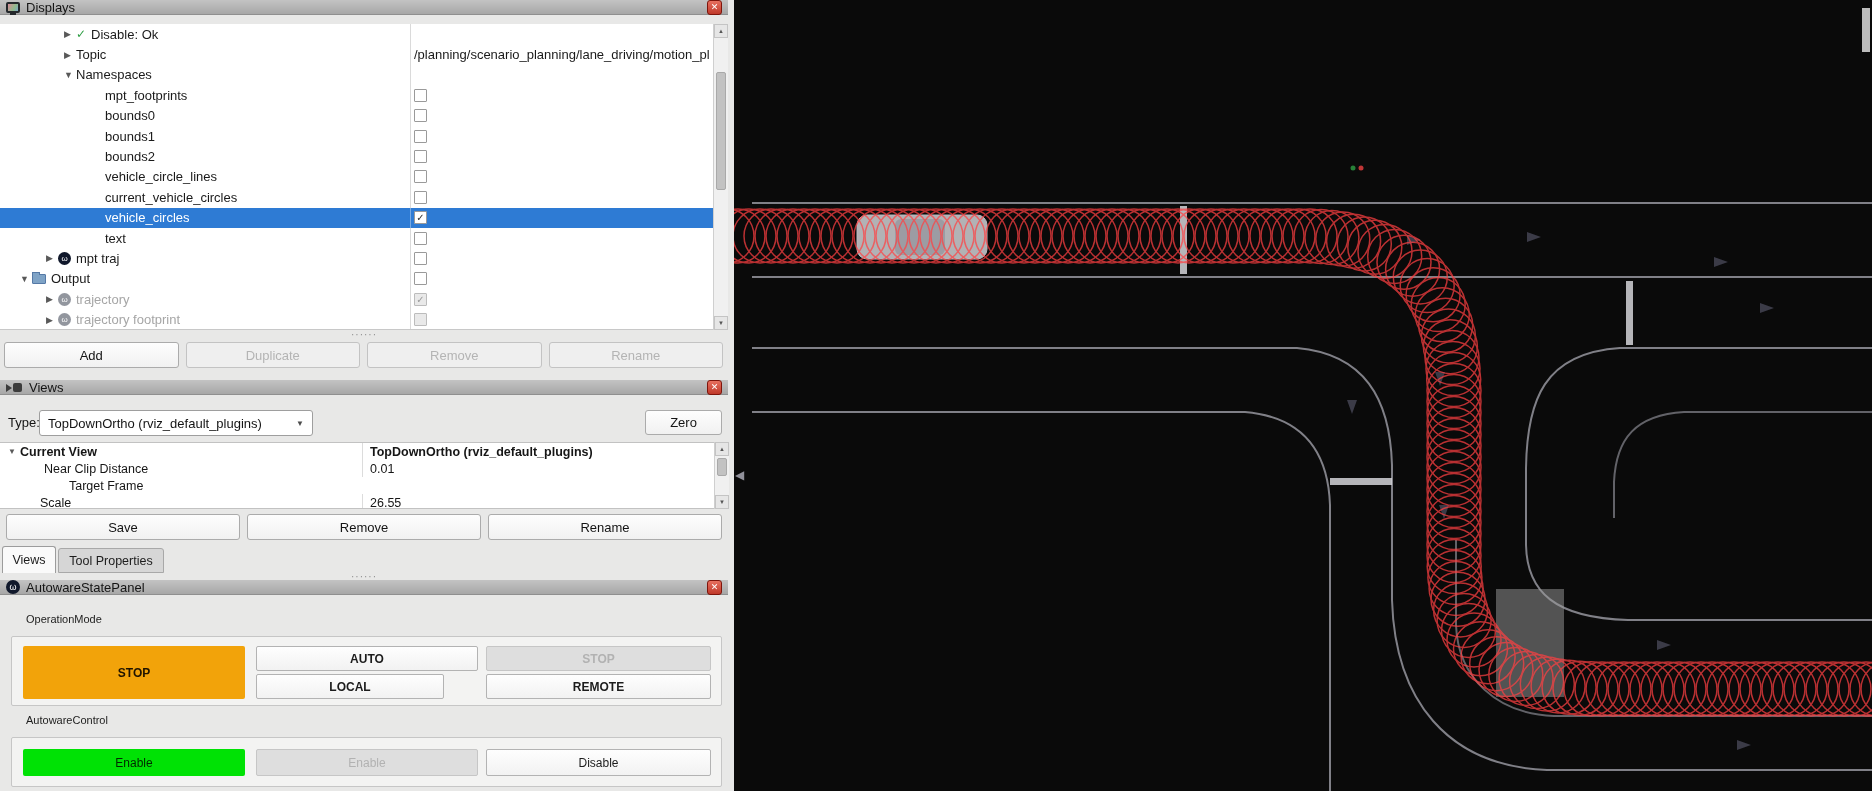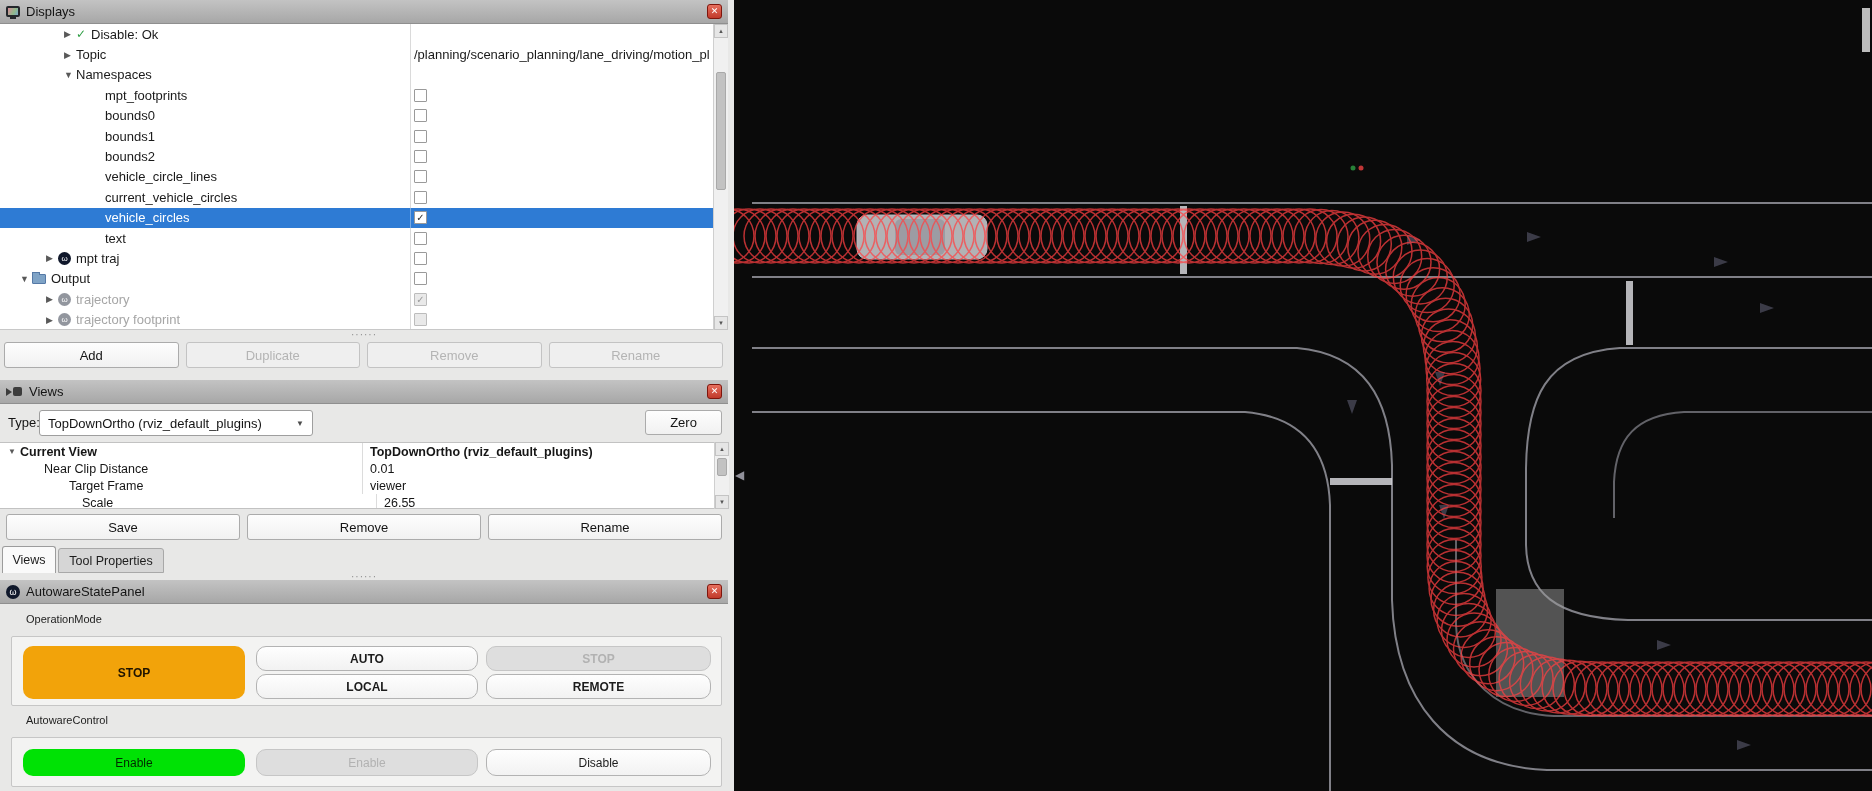--- a/index.html
+++ b/index.html
@@ -8,21 +8,21 @@
     --arrow:#41414f; --bar:#d4d4d8; --bld:#9c9c9c;
     --panelbg:#e8e8e7; --btnborder:#ababab;
   }
   *{box-sizing:border-box; margin:0; padding:0;}
   html,body{width:1872px;height:791px;overflow:hidden;background:#e4e4e4;
     font-family:"Liberation Sans","DejaVu Sans",sans-serif;}
   #screen{position:relative;width:1872px;height:791px;overflow:hidden;background:#111;}
 
   
   .left{position:absolute;left:0;top:0;width:734px;height:791px;background:var(--panelbg);}
-  .titlebar{position:absolute;left:0;width:728px;height:24px;
+  .titlebar{position:absolute;left:0;width:728px;height:15px;
     background:linear-gradient(#c3c3c3,#a7a7a7);border-bottom:1px solid #8f8f8f;
     display:flex;align-items:center;gap:6px;padding:0 6px;font-size:13px;color:#141414;}
   .titlebar .grow{flex:1;}
   .close-btn{width:15px;height:15px;border:1px solid #7e150c;border-radius:3px;
     background:linear-gradient(#e7705f,#c0392a);color:#fff;font-size:9px;font-weight:bold;
     line-height:13px;text-align:center;cursor:pointer;}
   .monitor-icon{width:14px;height:11px;border:2px solid #23272b;border-radius:2px;
     background:linear-gradient(120deg,#d98a9a,#8fb98a 60%,#7aa7c9);position:relative;display:inline-block;}
   .monitor-icon::after{content:"";position:absolute;left:2px;bottom:-4px;width:6px;height:2px;background:#23272b;}
   .views-icon{position:relative;width:17px;height:11px;display:inline-block;}
@@ -88,21 +88,21 @@
 
   .tab{position:absolute;font-size:12.5px;color:#1c1c1c;text-align:center;cursor:pointer;}
   .tab.active{left:2px;top:546px;width:54px;height:27px;line-height:26px;background:#fafafa;
     border:1px solid #9c9c9c;border-bottom:none;border-radius:3px 3px 0 0;}
   .tab.inactive{left:58px;top:548px;width:106px;height:25px;line-height:24px;background:#d6d6d6;
     border:1px solid #a8a8a8;border-radius:3px 3px 0 0;}
 
   
   .section-label{position:absolute;left:26px;font-size:11px;color:#1d1d1d;}
   .groupbox{position:absolute;left:11px;width:711px;background:#f3f3f2;border:1px solid #c6c6c6;border-radius:2px;}
-  .awbtn{position:absolute;border:1px solid #b3b3b3;border-radius:10px;background:linear-gradient(#fefefe,#f2f2f2);
+  .awbtn{position:absolute;border:1px solid #b3b3b3;border-radius:2px;background:linear-gradient(#fefefe,#f2f2f2);
     font-size:12px;font-weight:600;color:#1c1c1c;display:flex;align-items:center;justify-content:center;cursor:pointer;}
   .awbtn.disabled{background:#dedede;border-color:#c6c6c6;color:#b2b2b2;}
   .awbtn.orange{background:var(--orange);border:none;color:#201400;}
   .awbtn.green{background:var(--green);border:none;color:#002800;font-weight:400;}
   .awbtn.normal{font-weight:400;}
 
   
   .viewport{position:absolute;left:734px;top:0;width:1138px;height:791px;cursor:crosshair;}
   .collapse-arrow{position:absolute;left:735px;top:468px;color:#90909a;font-size:12px;z-index:5;cursor:pointer;}
 </style>
@@ -255,23 +255,22 @@
           <span class="tw">▼</span>
           <span>Current View</span>
           <span class="prop-val">TopDownOrtho (rviz_default_plugins)</span>
         </div>
         <div class="prop-row" style="padding-left: 44px;">
           <span>Near Clip Distance</span>
           <span class="prop-val">0.01</span>
         </div>
         <div class="prop-row" style="padding-left: 69px;">
           <span>Target Frame</span>
-          <span class="prop-val">viewer</span>
-        </div>
-        <div class="prop-row" style="padding-left: 68px; margin-left: 14px;">
+        </div>
+        <div class="prop-row" style="padding-left: 40px;">
           <span>Scale</span>
           <span class="prop-val">26.55</span>
         </div>
       </div>
     <div class="vscroll" style="left:714px;top:442px;height:67px;">
       <span class="vs-btn" style="top:0;">▲</span>
       <span class="vs-thumb" style="top:16px;height:18px;"></span>
       <span class="vs-btn" style="bottom:0;">▼</span>
     </div>
 
@@ -292,21 +291,21 @@
       <span class="grow"></span>
       <span class="close-btn">✕</span>
     </div>
 
     <div class="section-label" style="top:613px;">OperationMode</div>
 
     <div class="groupbox" style="top:636px;height:70px;">
       <div class="awbtn orange" style="left:11px;top:9px;width:222px;height:53px;">STOP</div>
       <div class="awbtn" style="left:244px;top:9px;width:222px;height:25px;">AUTO</div>
       <div class="awbtn disabled" style="left:474px;top:9px;width:225px;height:25px;">STOP</div>
-      <div class="awbtn" style="left:244px;top:37px;width:222px;height:25px;">LOCAL</div>
+      <div class="awbtn" style="left:244px;top:37px;width:188px;height:25px;">LOCAL</div>
       <div class="awbtn" style="left:474px;top:37px;width:225px;height:25px;">REMOTE</div>
     </div>
 
     <div class="section-label" style="top:714px;">AutowareControl</div>
 
     <div class="groupbox" style="top:737px;height:50px;">
       <div class="awbtn green" style="left:11px;top:11px;width:222px;height:27px;">Enable</div>
       <div class="awbtn disabled normal" style="left:244px;top:11px;width:222px;height:27px;">Enable</div>
       <div class="awbtn normal" style="left:474px;top:11px;width:225px;height:27px;">Disable</div>
     </div>

